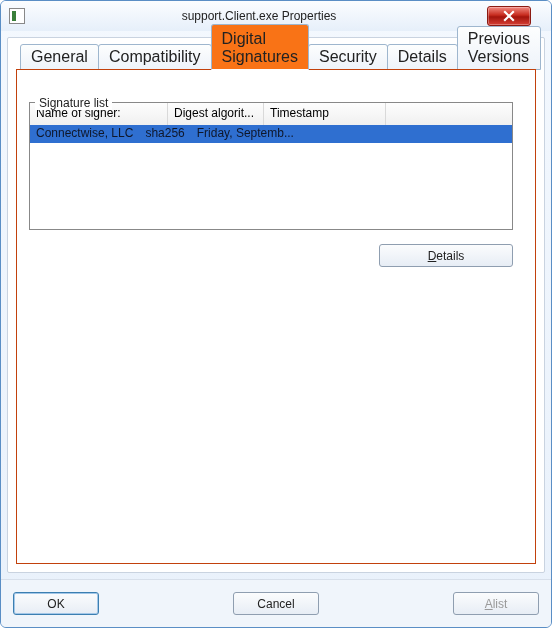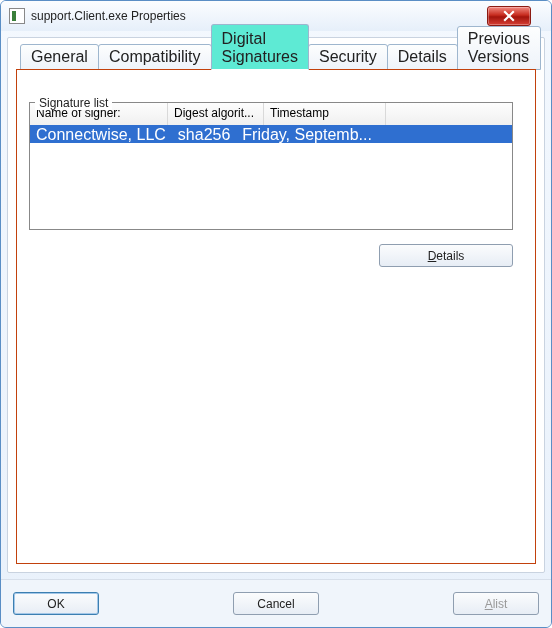--- a/index.html
+++ b/index.html
@@ -17,21 +17,21 @@
     border: 1px solid #5a8ec5;
     background: linear-gradient(#f3f8fe, #e9f1fb);
     display: flex; flex-direction: column;
     border-radius: 6px;
   }
   .titlebar {
     height: 30px;
     display: flex; align-items: center;
     padding: 0 20px 0 8px;
     background: linear-gradient(#fbfdff, #e6effa);
-    border-top-left-radius: 5px; border-top-right-radius: 5px;
+    border-top-left-radius: 5px; border-top-right-radius: 5px; text-align: center;
   }
   .titlebar .icon {
     width: 16px; height: 16px;
     border: 1px solid #888;
     background: #fff;
     margin-right: 6px;
     position: relative;
   }
   .titlebar .icon::after {
     content:""; position:absolute; left:2px; top:2px;
@@ -65,21 +65,21 @@
     padding: 3px 10px 3px 10px;
     border:1px solid #9eb6ce;
     border-top-left-radius:3px; border-top-right-radius:3px;
     margin-right:-1px;
     background: linear-gradient(#fdfefe, #eef3fa);
     color:#222;
     position:relative;
     font-size:16px;
   }
   .tab.active {
-    background:#5eead4;
+    background:#f97316;
     border-bottom:1px solid #fff;
     z-index:2;
     padding-top:5px;
   }
   .tab-body {
     flex:1;
     border:1px solid #c2410c;
     margin-top:-1px;
     background:#fff;
     padding: 18px 22px 14px 12px;
@@ -115,22 +115,22 @@
     padding:3px 6px;
     white-space:nowrap; overflow:hidden; text-overflow:ellipsis;
   }
   .col.c1 { width:138px; }
   .col.c2 { width:96px; }
   .col.c3 { width:122px; }
   .col.c4 { flex:1; border-right:none; }
   .lv-row {
     display:flex;
     height:18px;
-    font-size:16px;
-    color:#ffffff;
+    font-size:12px;
+    color:#0f172a;
     background:#2f6fd0;
   }
   .lv-row .cell {
     padding:1px 6px;
     white-space:nowrap; overflow:hidden; text-overflow:ellipsis;
   }
   .btn {
     height:23px;
     min-width:86px;
     padding:0 14px;

